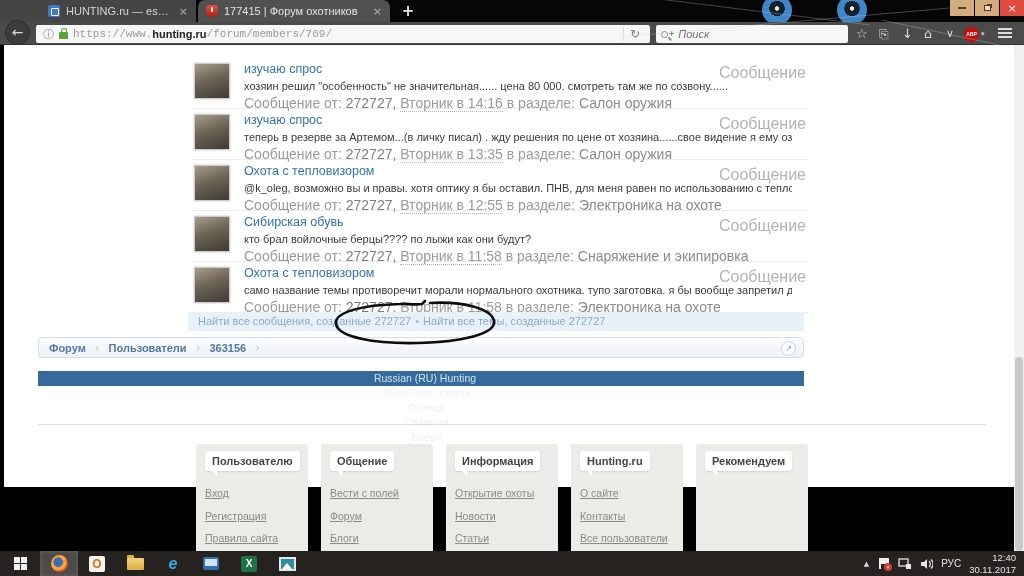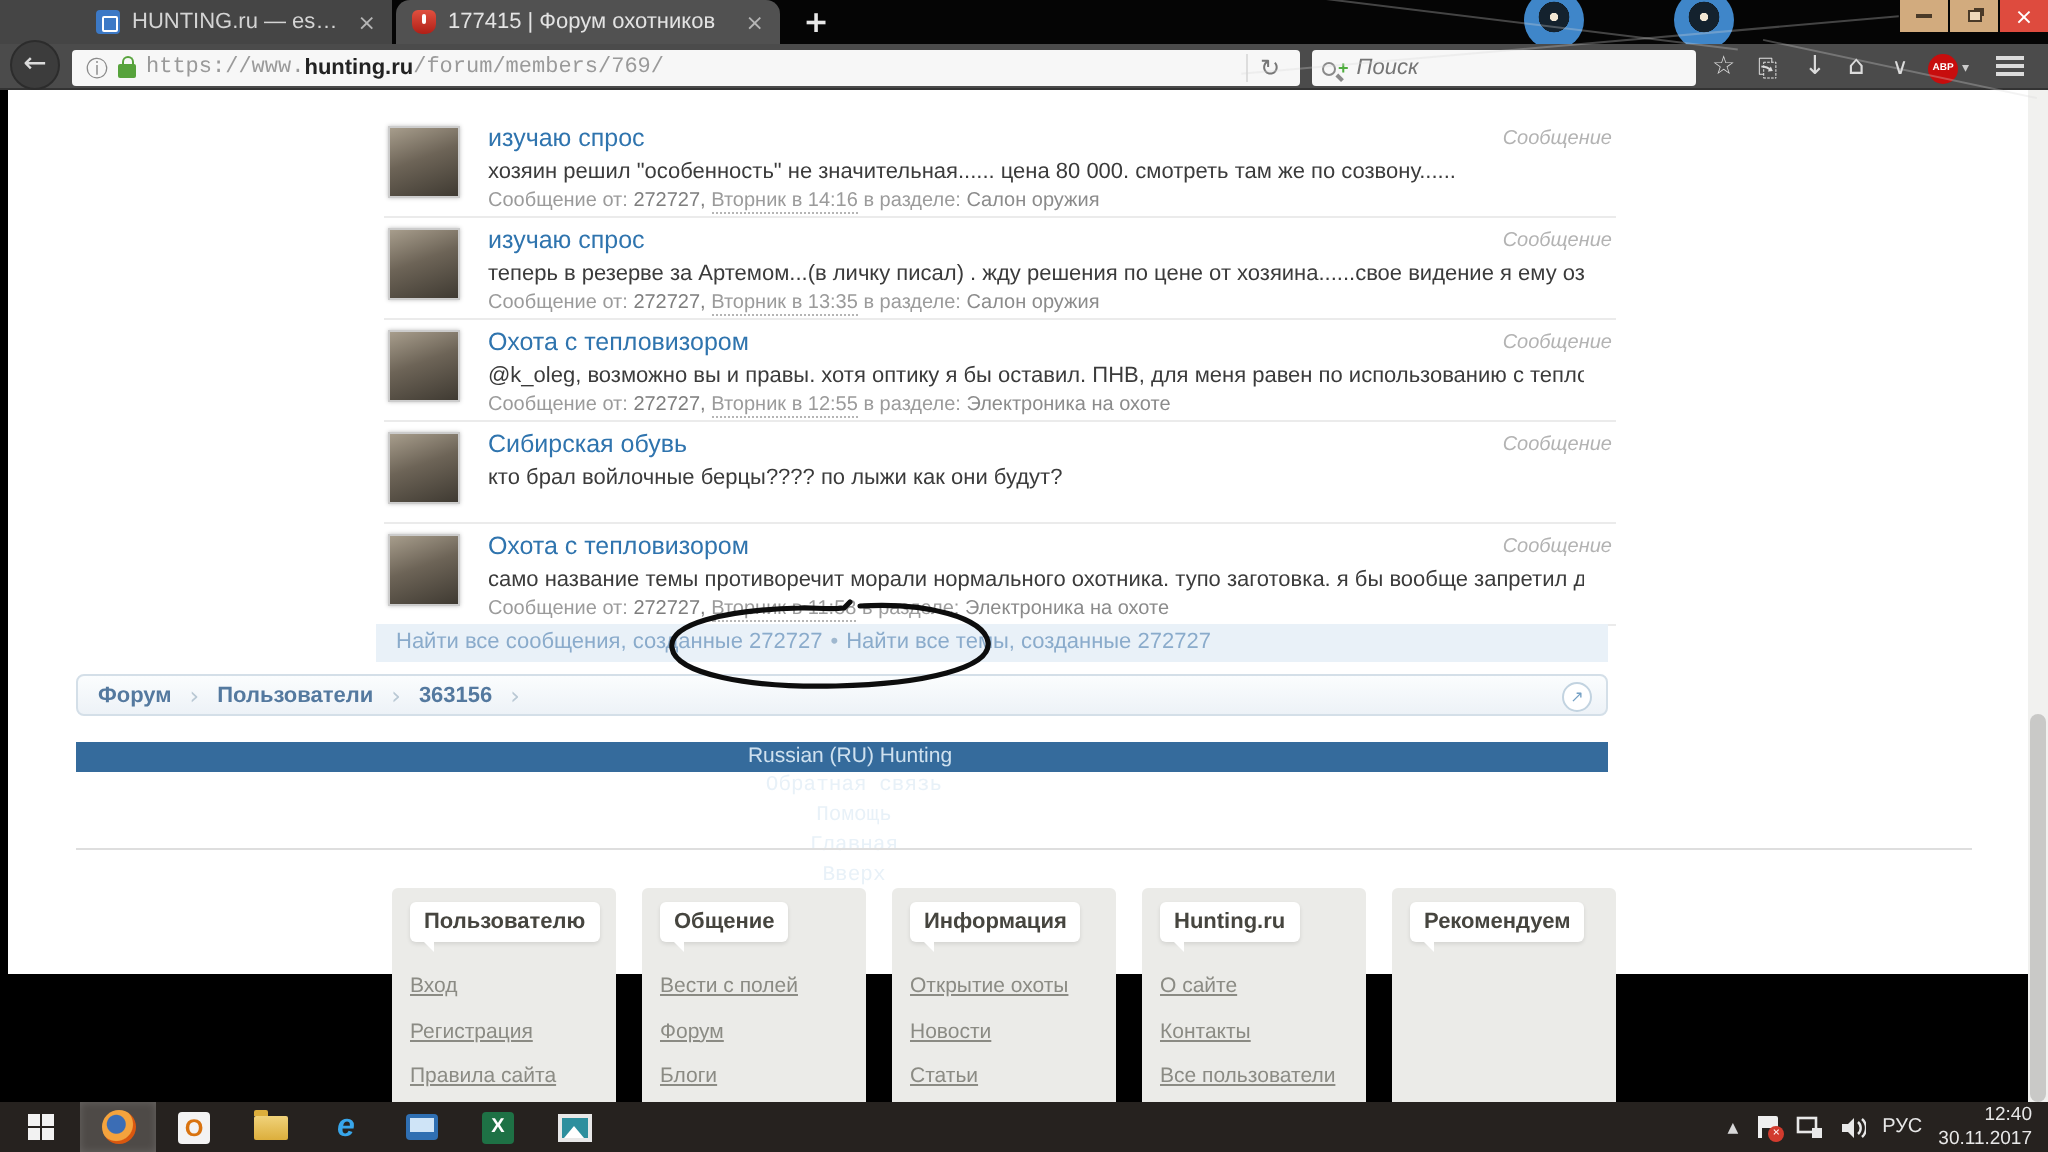--- a/index.html
+++ b/index.html
@@ -56,25 +56,25 @@
   
   .pagearea { position:absolute; top:45px; left:4px; width:1024px; height:442px; background:#fff; }
   .vscroll { position:absolute; top:45px; right:0; width:10px; height:506px; background:#f1f1ef; }
   .vthumb { position:absolute; top:312px; left:1px; width:8px; height:194px; background:#c9c9c7; border-radius:4px; }
 
   .posts { position:absolute; left:188px; top:58px; width:616px; }
   .post { position:relative; height:51px; border-bottom:1px solid #ebebeb; }
   .avatar { position:absolute; left:2px; top:5px; width:36px; height:36px; background:linear-gradient(160deg,#a79d8c 0%,#6d6457 45%,#3f3a32 100%); border:1px solid #ccc; box-shadow:0 0 2px rgba(0,0,0,.25); }
   .p-title { position:absolute; left:52px; top:4px; font-size:12.5px; color:#2f74ae; }
   .p-body { position:absolute; left:52px; top:22px; font-size:11px; color:#3b3b3b; width:548px; white-space:nowrap; overflow:hidden; }
-  .p-meta { position:absolute; left:52px; top:37px; font-size:10px; color:#9b9b9b; }
+  .p-meta { position:absolute; left:52px; top:37px; font-size:14px; color:#9b9b9b; }
   .p-meta .auth { color:#7e7e7e; }
   .p-meta .dt { border-bottom:1px dotted #b5b5b5; }
   .p-meta .sect { color:#8b8b8b; }
-  .p-badge { position:absolute; right:2px; top:6px; font-size:10px; color:#b3b3b3;font-style:italic; }
+  .p-badge { position:absolute; right:2px; top:6px; font-size:16px; color:#b3b3b3; }
 
   .findbar { position:absolute; left:188px; top:312px; width:616px; height:19px; background:#e9f1f8; font-size:11px; line-height:19px; padding-left:10px; color:#8aabcb; }
   .findbar .sep { margin:0 4px; color:#9fb8cf; }
   .annot { position:absolute; left:326px; top:296px; z-index:9; pointer-events:none; }
 
   .breadcrumb { position:absolute; left:38px; top:337px; width:766px; height:21px; background:linear-gradient(#fbfdfe,#edf2f7); border:1px solid #d4dfe8; border-radius:4px; display:flex; align-items:center; padding-left:10px; font-size:11px; }
   .crumb { color:#54799f; font-weight:bold; }
   .crumb-sep { color:#b9c8d4; font-size:12px; margin:0 9px; }
   .jumpbtn { position:absolute; right:7px; top:3px; width:15px; height:15px; border:1px solid #c2d3e0; border-radius:50%; background:#fff; color:#74a0c4; font-size:8px; text-align:center; line-height:14px; }
 
@@ -232,20 +232,27 @@
           <span>в разделе:</span>
           <span class="sect">Электроника на охоте</span>
         </div>
         <div class="p-badge">Сообщение</div>
       </div>
 
       <div class="post">
         <div class="avatar"></div>
         <a class="p-title">Сибирская обувь</a>
         <div class="p-body">кто брал войлочные берцы???? по лыжи как они будут?</div>
+        <div class="p-meta">
+          <span>Сообщение от:</span>
+          <span class="auth">272727,</span>
+          <span class="dt">Вторник в 11:58</span>
+          <span>в разделе:</span>
+          <span class="sect">Снаряжение и экипировка</span>
+        </div>
         <div class="p-badge">Сообщение</div>
       </div>
 
       <div class="post">
         <div class="avatar"></div>
         <a class="p-title">Охота с тепловизором</a>
         <div class="p-body">само название темы противоречит морали нормального охотника. тупо заготовка. я бы вообще запретил для использования гражданским лицам. Только для...</div>
         <div class="p-meta">
           <span>Сообщение от:</span>
           <span class="auth">272727,</span>

